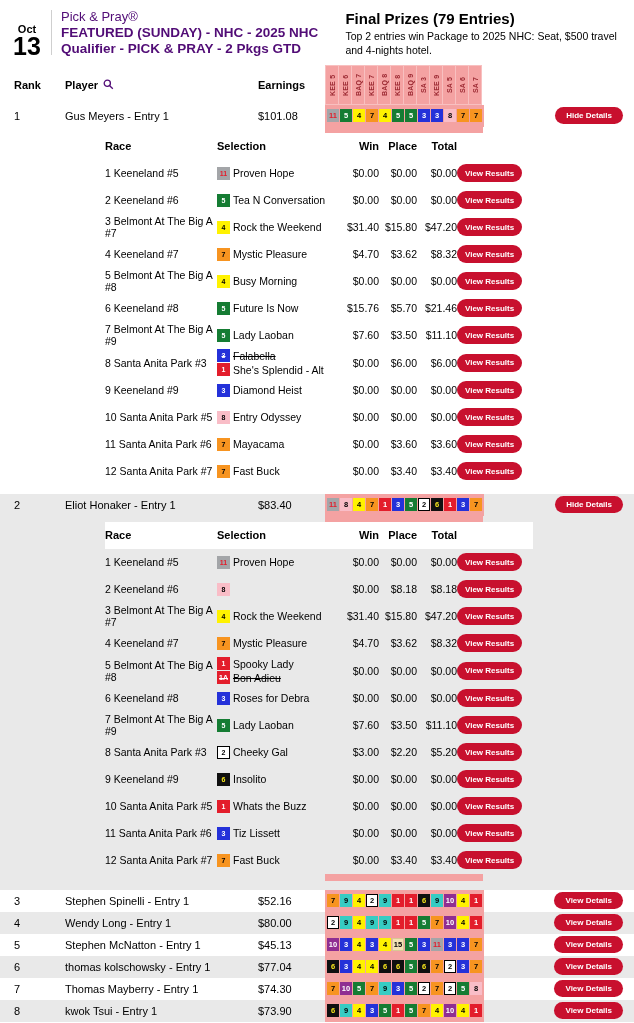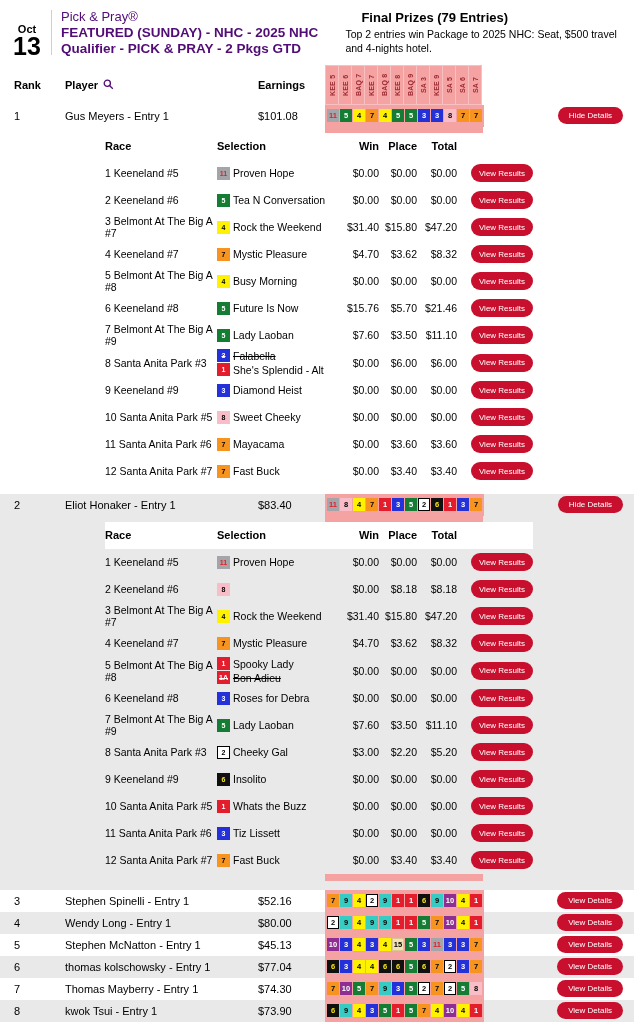--- a/index.html
+++ b/index.html
@@ -12,21 +12,21 @@
   
   .topbar { display:flex; padding:9px 10px 2px 10px; }
   .datebox { flex:0 0 34px; text-align:center; padding-top:1px; }
   .datebox .m { font-size:11px; font-weight:700;margin-top:13px; }
   .datebox .d { font-size:25px; font-weight:700; line-height:0.95; }
   .vdiv { width:1px; background:#cfcfcf; margin:1px 9px 4px 7px; }
   .titlebox { width:292px; color:#510C76; }
   .brand { font-size:13px; }
   .evttitle { font-size:13.5px; font-weight:700; line-height:1.18; margin-top:1px; }
   .prizes { margin-left:auto; width:286px; padding-top:1px; }
-  .pt { font-size:13px; font-weight:700;margin-left:16px; }
+  .pt { font-size:15px; font-weight:700; }
   .pd { font-size:10.5px; line-height:1.32; margin-top:3px; }
 
   
   .board { margin-top:4px; }
   .c-rank   { flex:0 0 52px; padding-left:14px; }
   .c-player { flex:0 0 206px; padding-left:13px; display:flex; align-items:center; }
   .c-earn   { flex:0 0 64px; }
   .c-strip  { flex:0 0 157px; margin-left:3px; align-self:stretch; }
   .c-btn    { margin-left:auto; flex:0 0 92px; margin-right:11px; display:flex; justify-content:flex-end; align-items:center; }
 
@@ -45,38 +45,38 @@
   
   .entry-row { display:flex; align-items:center; height:22px; }
   .entry-row.alt { background:#E9E9E9; }
   .picks { display:flex; gap:1px; align-items:center; background:#F4A2A2; padding:0 2px; height:100%; }
   .chip {
     flex:0 0 12px; width:12px; height:13px; line-height:13px;
     text-align:center; font-size:7.5px; font-weight:700; overflow:hidden;
   }
   .pill {
     background:#C8102E; color:#fff; border:none; border-radius:9px;
-    font-family:inherit; font-weight:400; font-size:8px;
+    font-family:inherit; font-weight:700; font-size:8px;
     height:17px; padding:0 11px; cursor:pointer; white-space:nowrap;
   }
 
   
   .detail { padding:0 0 9px 105px; }
   .detail.alt { background:#E9E9E9; }
   .detail::before { content:""; display:block; height:6px; margin-left:220px; width:158px; background:#F4A2A2; }
   .detail.alt::after { content:""; display:block; height:7px; margin-left:220px; width:158px; background:#F4A2A2; }
   .dtable { width:428px; }
   .dhead { display:flex; align-items:center; height:27px; font-weight:700; background:#fff; }
   .drow  { display:flex; align-items:center; min-height:27px; font-size:10.5px; }
   .d-race  { flex:0 0 112px; }
   .d-sel   { flex:1 1 auto; }
   .d-win   { flex:0 0 38px; text-align:right; }
   .d-place { flex:0 0 38px; text-align:right; }
   .d-total { flex:0 0 40px; text-align:right; }
-  .d-btn   { flex:0 0 76px; display:flex; justify-content:flex-end; }
+  .d-btn   { flex:0 0 76px; display:flex; justify-content:flex-start; }
   .results-btn { height:18px; padding:0 8px; }
   .selline { display:flex; align-items:center; gap:3px; line-height:14px; }
   .selline .chip { flex:0 0 13px; width:13px; font-size:7px; }
   .selline.scratched .selname, .selline.scratched .chip { text-decoration:line-through; }
 </style>
 </head>
 <body>
 
 <div class="topbar">
   <div class="datebox">
@@ -296,21 +296,21 @@
     <div class="d-total">$0.00</div>
     <div class="d-btn">
                 <button class="pill results-btn">View Results</button>
               </div>
   </div>
             <div class="drow">
     <div class="d-race">10 Santa Anita Park #5</div>
     <div class="d-sel">
                 <div class="selline">
                   <span class="chip" style="background: rgb(249, 189, 199); color: rgb(0, 0, 0);">8</span>
-                  <span class="selname">Sweet Cheeky</span>
+                  <span class="selname">Entry Odyssey</span>
                 </div>
               </div>
     <div class="d-win">$0.00</div>
     <div class="d-place">$0.00</div>
     <div class="d-total">$0.00</div>
     <div class="d-btn">
                 <button class="pill results-btn">View Results</button>
               </div>
   </div>
             <div class="drow">

